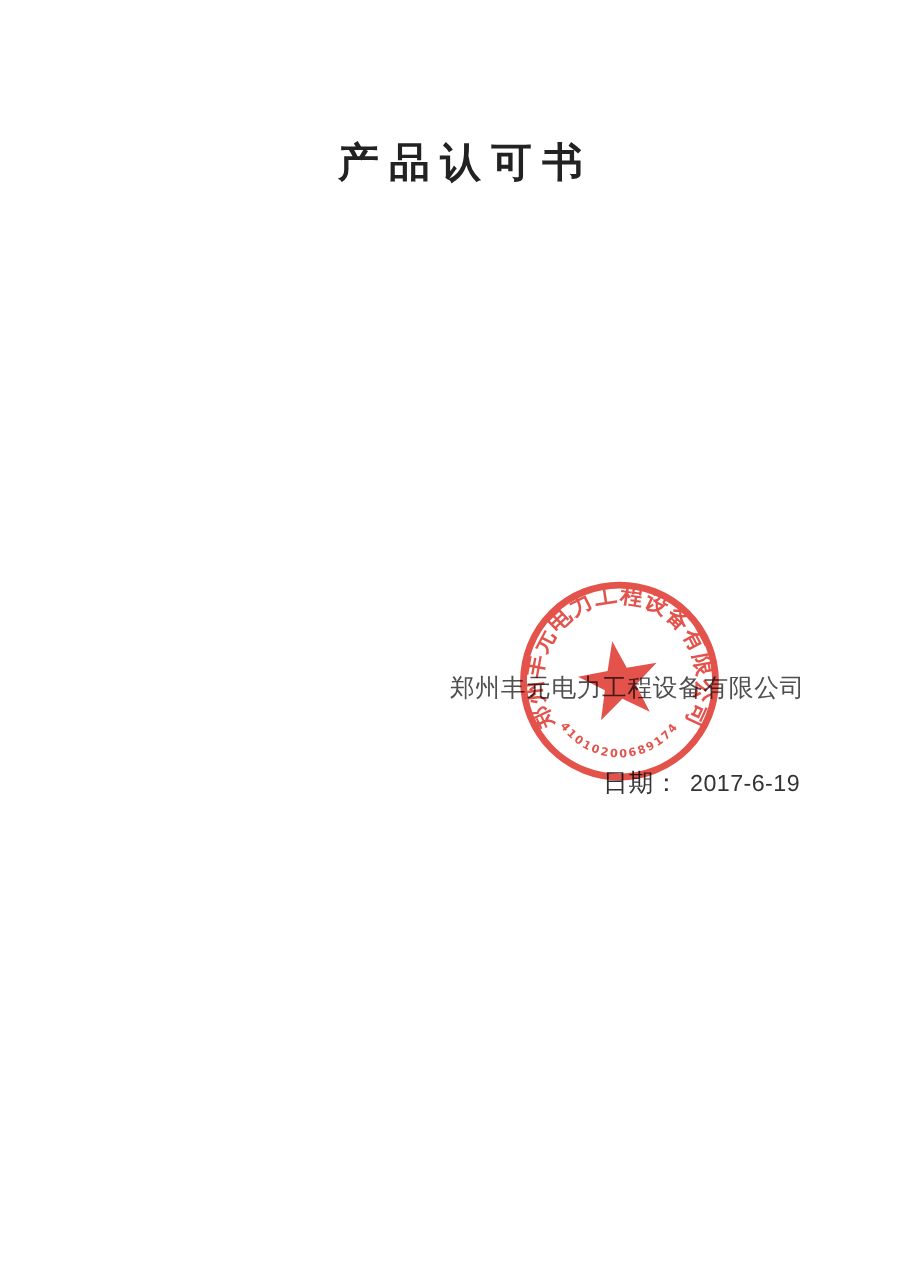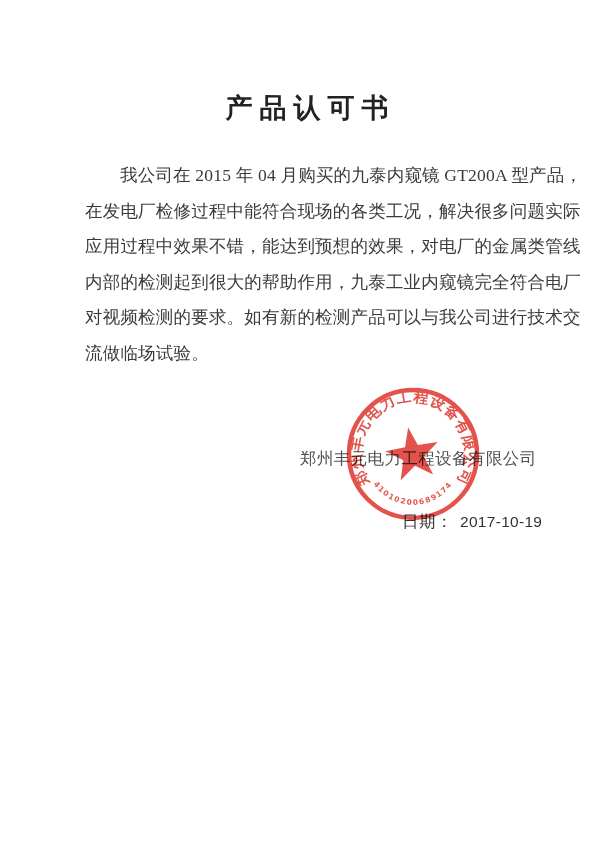--- a/index.html
+++ b/index.html
@@ -107,28 +107,20 @@
     letter-spacing: 0.3px;
   }
 </style>
 </head>
 <body>
 
 <div class="page">
 
   <h1 class="doc-title">产品认可书</h1>
 
-  <div class="body-block">
-    <div class="body-line indent">我公司在 2015 年 04 月购买的九泰内窥镜 GT200A 型产品，</div>
-    <div class="body-line">在发电厂检修过程中能符合现场的各类工况，解决很多问题实际</div>
-    <div class="body-line">应用过程中效果不错，能达到预想的效果，对电厂的金属类管线</div>
-    <div class="body-line">内部的检测起到很大的帮助作用，九泰工业内窥镜完全符合电厂</div>
-    <div class="body-line">对视频检测的要求。如有新的检测产品可以与我公司进行技术交</div>
-    <div class="body-line last">流做临场试验。</div>
-  </div>
 
 
   <div class="sig-company">郑州丰元电力工程设备有限公司</div>
 
   <div class="stamp">
     <svg viewBox="0 0 144 144" xmlns="http://www.w3.org/2000/svg">
       <defs>
         <path id="arcTop" d="M 25 94 A 52 52 0 1 1 119 94" fill="none"></path>
         <path id="arcBottom" d="M 28 94 A 48 48 0 0 0 116 94" fill="none"></path>
       </defs>
@@ -137,16 +129,16 @@
       <text class="arc-cn" text-anchor="middle" fill="#df3b33">
         <textPath href="#arcTop" startOffset="50%">郑州丰元电力工程设备有限公司</textPath>
       </text>
       <text class="arc-num" text-anchor="middle" fill="#df3b33">
         <textPath href="#arcBottom" startOffset="50%">41010200689174</textPath>
       </text>
     </svg>
   </div>
 
   <div class="date-line">
-    <span class="date-label">日期：</span><span class="date-value">2017-10-19</span>
+    <span class="date-label">日期：</span><span class="date-value">2017-6-19</span>
   </div>
 
 </div>
 
 </body></html>

